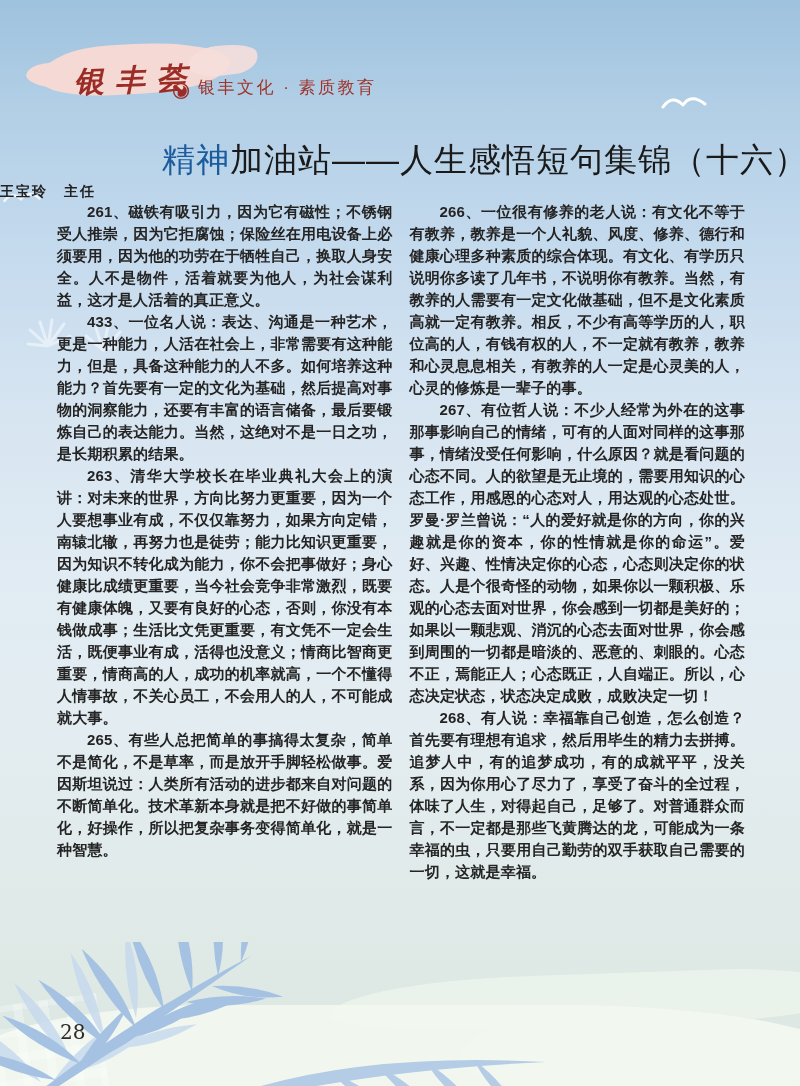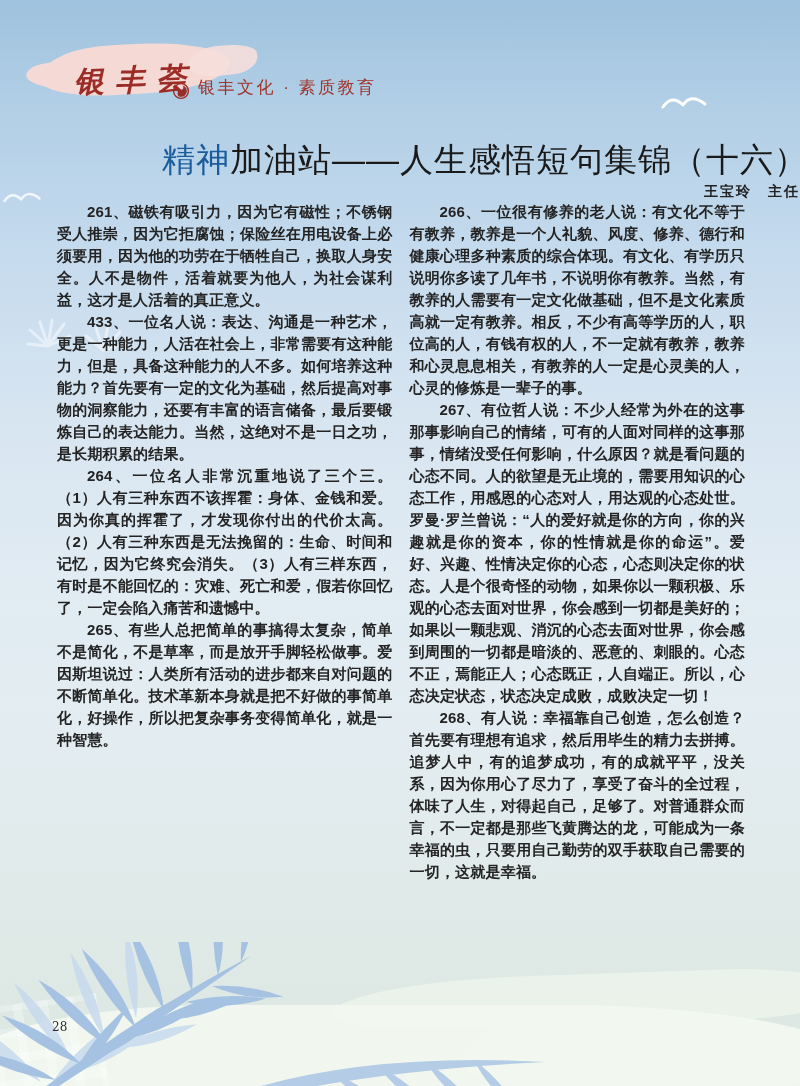--- a/index.html
+++ b/index.html
@@ -49,35 +49,35 @@
     position:absolute;left:198px;top:76px;
     font-size:17px;font-weight:normal;color:#a0342c;letter-spacing:2.5px;
   }
   .title{
     position:absolute;left:0;top:130px;width:100%;margin:8px;
     text-align:right;font-size:33px;font-weight:400;letter-spacing:1px;color:#1a1a1a;
   }
   .title .hl{color:#1b5c9d;}
   .byline{
     position:absolute;left:0;top:183px;width:100%;
-    text-align:right;font-size:14px;font-weight:bold;color:#222;letter-spacing:2px;
+    text-align:left;font-size:14px;font-weight:bold;color:#222;letter-spacing:2px;
   }
   
   .columns{
     position:absolute;left:57px;top:201px;width:688px;
     display:flex;gap:17px;justify-content:space-between;
   }
   .col{flex:1 1 0;min-width:0;}
   .col p{
     margin:0;font-size:15px;line-height:22px;font-weight:bold;
     color:#242424;text-align:justify;text-indent:2em;letter-spacing:.2px;
   }
   .page-number{
-    position:absolute;left:52px;top:1020px;
-    font-family:"DejaVu Serif",serif;font-size:12px;color:#2b2b2b;
+    position:absolute;left:60px;top:1020px;
+    font-family:"DejaVu Serif",serif;font-size:20px;color:#2b2b2b;
   }
 </style>
 </head>
 <body>
 
 <div class="page">
 
   <div class="wash-b"></div>
   <div class="wash-c"></div>
   <div class="wash-a"></div>
@@ -151,21 +151,21 @@
     <span class="tagline">银丰文化 · 素质教育</span>
   </div>
 
   <h1 class="title"><span class="hl">精神</span><span>加油站——人生感悟短句集锦（十六）</span></h1>
   <div class="byline">王宝玲　主任</div>
 
   <main class="columns">
     <div class="col">
       <p>261、磁铁有吸引力，因为它有磁性；不锈钢受人推崇，因为它拒腐蚀；保险丝在用电设备上必须要用，因为他的功劳在于牺牲自己，换取人身安全。人不是物件，活着就要为他人，为社会谋利益，这才是人活着的真正意义。</p>
       <p>433、一位名人说：表达、沟通是一种艺术，更是一种能力，人活在社会上，非常需要有这种能力，但是，具备这种能力的人不多。如何培养这种能力？首先要有一定的文化为基础，然后提高对事物的洞察能力，还要有丰富的语言储备，最后要锻炼自己的表达能力。当然，这绝对不是一日之功，是长期积累的结果。</p>
-      <p>264、一位名人非常沉重地说了三个三。（1）人有三种东西不该挥霍：身体、金钱和爱。因为你真的挥霍了，才发现你付出的代价太高。（2）人有三种东西是无法挽留的：生命、时间和记忆，因为它终究会消失。（3）人有三样东西，有时是不能回忆的：灾难、死亡和爱，假若你回忆了，一定会陷入痛苦和遗憾中。</p>
+      <p>263、清华大学校长在毕业典礼大会上的演讲：对未来的世界，方向比努力更重要，因为一个人要想事业有成，不仅仅靠努力，如果方向定错，南辕北辙，再努力也是徒劳；能力比知识更重要，因为知识不转化成为能力，你不会把事做好；身心健康比成绩更重要，当今社会竞争非常激烈，既要有健康体魄，又要有良好的心态，否则，你没有本钱做成事；生活比文凭更重要，有文凭不一定会生活，既便事业有成，活得也没意义；情商比智商更重要，情商高的人，成功的机率就高，一个不懂得人情事故，不关心员工，不会用人的人，不可能成就大事。</p>
       <p>265、有些人总把简单的事搞得太复杂，简单不是简化，不是草率，而是放开手脚轻松做事。爱因斯坦说过：人类所有活动的进步都来自对问题的不断简单化。技术革新本身就是把不好做的事简单化，好操作，所以把复杂事务变得简单化，就是一种智慧。</p>
     </div>
     <div class="col">
       <p>266、一位很有修养的老人说：有文化不等于有教养，教养是一个人礼貌、风度、修养、德行和健康心理多种素质的综合体现。有文化、有学历只说明你多读了几年书，不说明你有教养。当然，有教养的人需要有一定文化做基础，但不是文化素质高就一定有教养。相反，不少有高等学历的人，职位高的人，有钱有权的人，不一定就有教养，教养和心灵息息相关，有教养的人一定是心灵美的人，心灵的修炼是一辈子的事。</p>
       <p>267、有位哲人说：不少人经常为外在的这事那事影响自己的情绪，可有的人面对同样的这事那事，情绪没受任何影响，什么原因？就是看问题的心态不同。人的欲望是无止境的，需要用知识的心态工作，用感恩的心态对人，用达观的心态处世。罗曼·罗兰曾说：“人的爱好就是你的方向，你的兴趣就是你的资本，你的性情就是你的命运”。爱好、兴趣、性情决定你的心态，心态则决定你的状态。人是个很奇怪的动物，如果你以一颗积极、乐观的心态去面对世界，你会感到一切都是美好的；如果以一颗悲观、消沉的心态去面对世界，你会感到周围的一切都是暗淡的、恶意的、刺眼的。心态不正，焉能正人；心态既正，人自端正。所以，心态决定状态，状态决定成败，成败决定一切！</p>
       <p>268、有人说：幸福靠自己创造，怎么创造？首先要有理想有追求，然后用毕生的精力去拼搏。追梦人中，有的追梦成功，有的成就平平，没关系，因为你用心了尽力了，享受了奋斗的全过程，体味了人生，对得起自己，足够了。对普通群众而言，不一定都是那些飞黄腾达的龙，可能成为一条幸福的虫，只要用自己勤劳的双手获取自己需要的一切，这就是幸福。</p>
     </div>
   </main>
 
   <div class="page-number">28</div>

